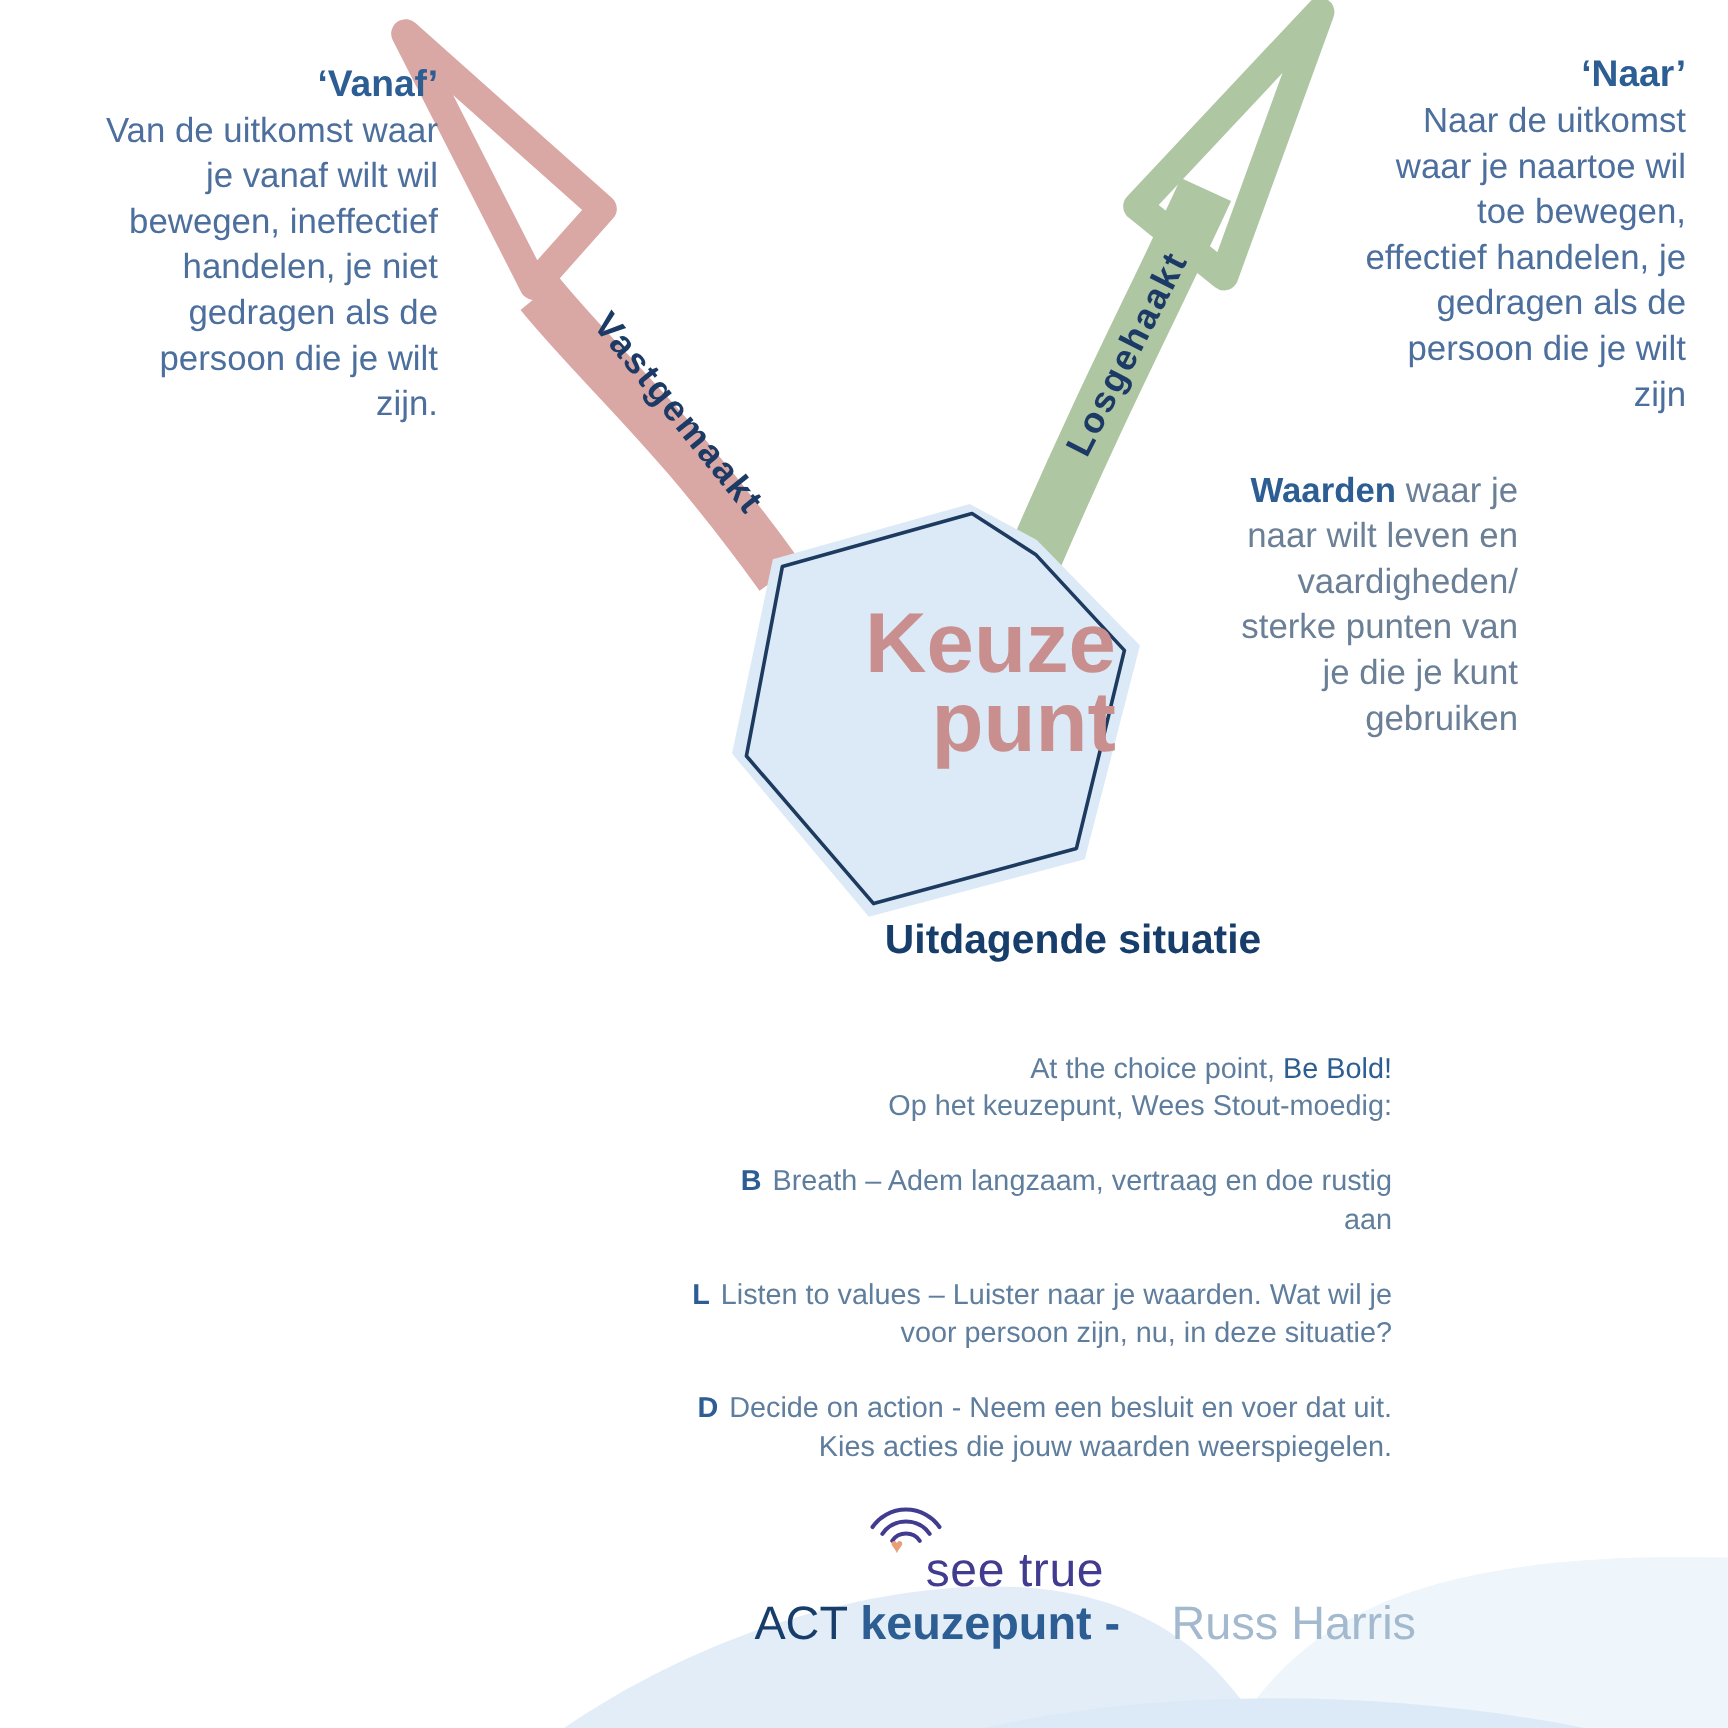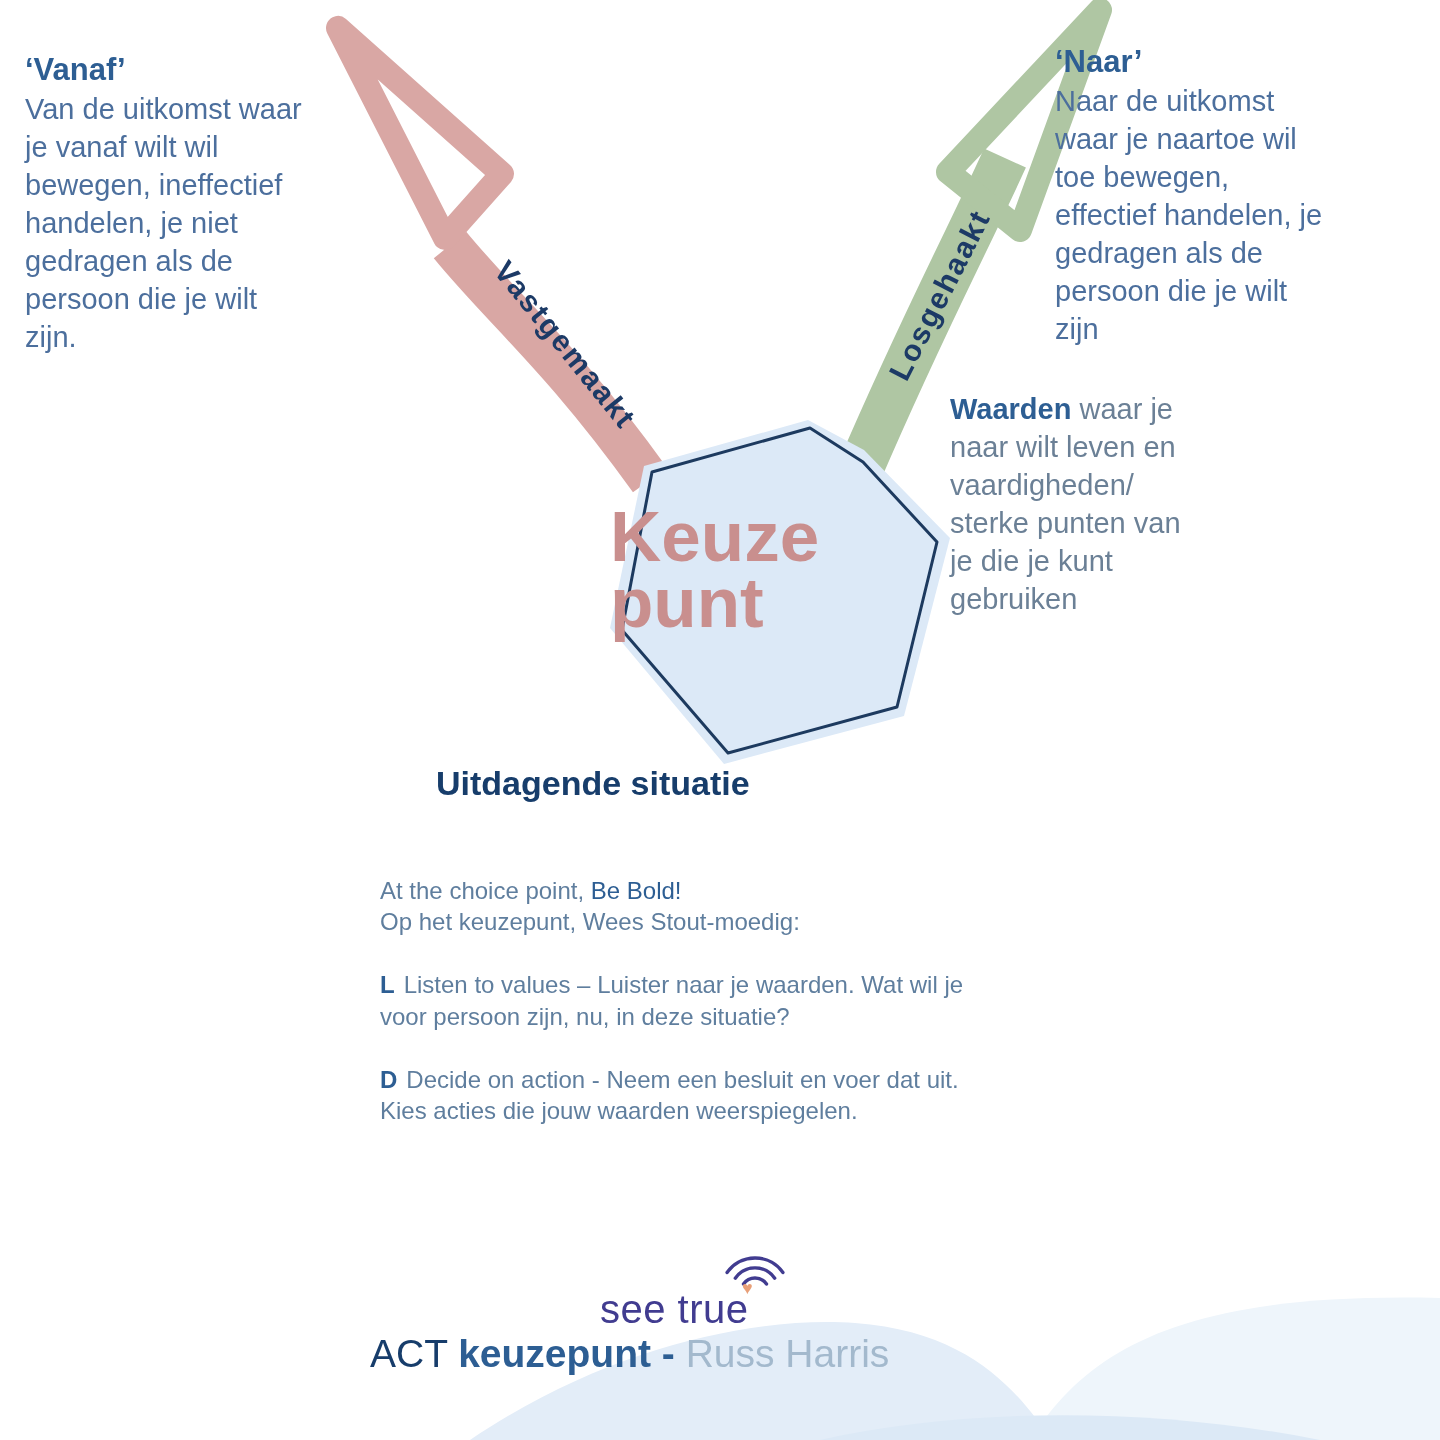--- a/index.html
+++ b/index.html
@@ -4,21 +4,21 @@
 <style>
   html,body{margin:0;padding:0;background:#ffffff;}
   .canvas{
     position:relative;width:1440px;height:1440px;overflow:hidden;background:#ffffff;
     font-family:"Liberation Sans",sans-serif;
   }
   svg.layer{position:absolute;left:0;top:0;}
   .hills{z-index:0;}
   .arrows{z-index:1;}
   .hexwrap{position:absolute;z-index:1;}
-  .txt{position:absolute;z-index:2;text-align:left;}
+  .txt{position:absolute;z-index:2;text-align:right;}
   .preline{white-space:pre-line;}
   .heading{font-weight:bold;font-size:31px;color:var(--blue-heading);line-height:40px;}
   .body-blue{font-size:29px;line-height:38px;color:var(--body-blue);}
   .body-gray{font-size:29px;line-height:38px;color:var(--body-gray);}
   .note-bold{font-weight:bold;color:var(--blue-heading);}
   .arrow-label{
     position:absolute;z-index:2;font-weight:bold;font-size:30px;letter-spacing:2px;
     color:var(--label-navy);text-align:center;
   }
   .away-label{left:430px;top:328px;width:270px;transform:rotate(51deg);}
@@ -28,21 +28,21 @@
     color:var(--rose);
   }
   .situation{left:436px;top:764px;width:615px;font-weight:bold;font-size:34px;color:var(--navy);}
   .boldblock{left:380px;top:843px;width:780px;font-size:24px;line-height:31.5px;color:var(--bold-body);}
   .boldblock .b{font-weight:normal;color:var(--blue-heading);}
   .boldblock .lead{font-weight:bold;color:var(--blue-heading);margin-right:9px;}
   .logo-text{left:600px;top:1287px;width:320px;font-size:40px;letter-spacing:0.5px;color:var(--logo-purple);}
   .heart{position:absolute;z-index:3;left:742px;top:1278px;font-size:18px;color:var(--heart-peach);}
   .attribution{left:370px;top:1332px;width:810px;font-size:39px;color:var(--navy);}
   .attribution .bold{font-weight:bold;color:var(--blue-heading);}
-  .attribution .author{color:var(--attr-light);}
+  .attribution .author{color:var(--attr-light);margin-left:32px;}
   .vanaf{left:25px;top:50px;width:340px;}
   .naar{left:1055px;top:42px;width:350px;}
   .moeilijke{left:180px;top:352px;width:370px;}
   .waarden{left:950px;top:352px;width:315px;}
 </style>
 </head>
 <body>
 
 <div class="canvas">
 
@@ -109,20 +109,24 @@
   </div>
 
   <div class="txt situation">Uitdagende situatie</div>
 
   <div class="txt boldblock">
     <div class="preline">
       <span>At the choice point, </span><span class="b">Be Bold!</span>
     </div>
     <div class="preline">Op het keuzepunt, Wees Stout-moedig:</div>
     <div class="preline">
+      <span class="lead">B</span><span>Breath – Adem langzaam, vertraag en doe rustig
+aan</span>
+    </div>
+    <div class="preline">
       <span class="lead">L</span><span>Listen to values – Luister naar je waarden. Wat wil je
 voor persoon zijn, nu, in deze situatie?</span>
     </div>
     <div class="preline">
       <span class="lead">D</span><span>Decide on action - Neem een besluit en voer dat uit.
 Kies acties die jouw waarden weerspiegelen.</span>
     </div>
   </div>
 
   <svg class="layer" style="left:690px;top:1252px;z-index:2" width="130" height="42" viewBox="0 0 130 42">

